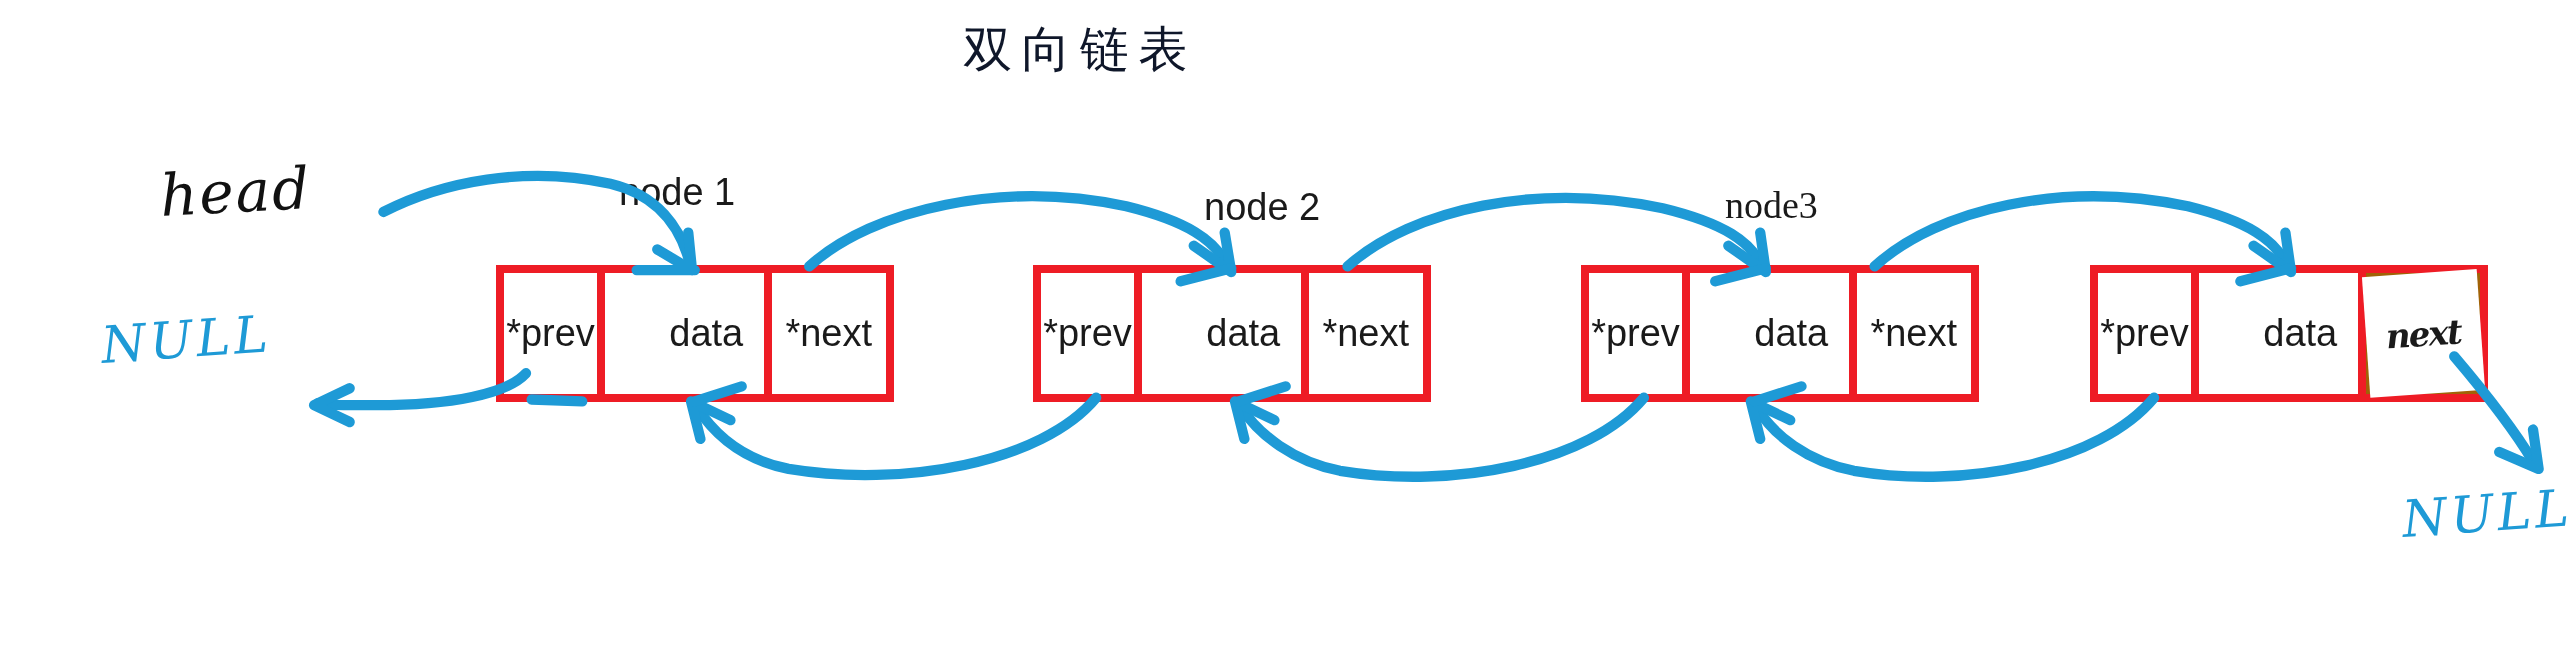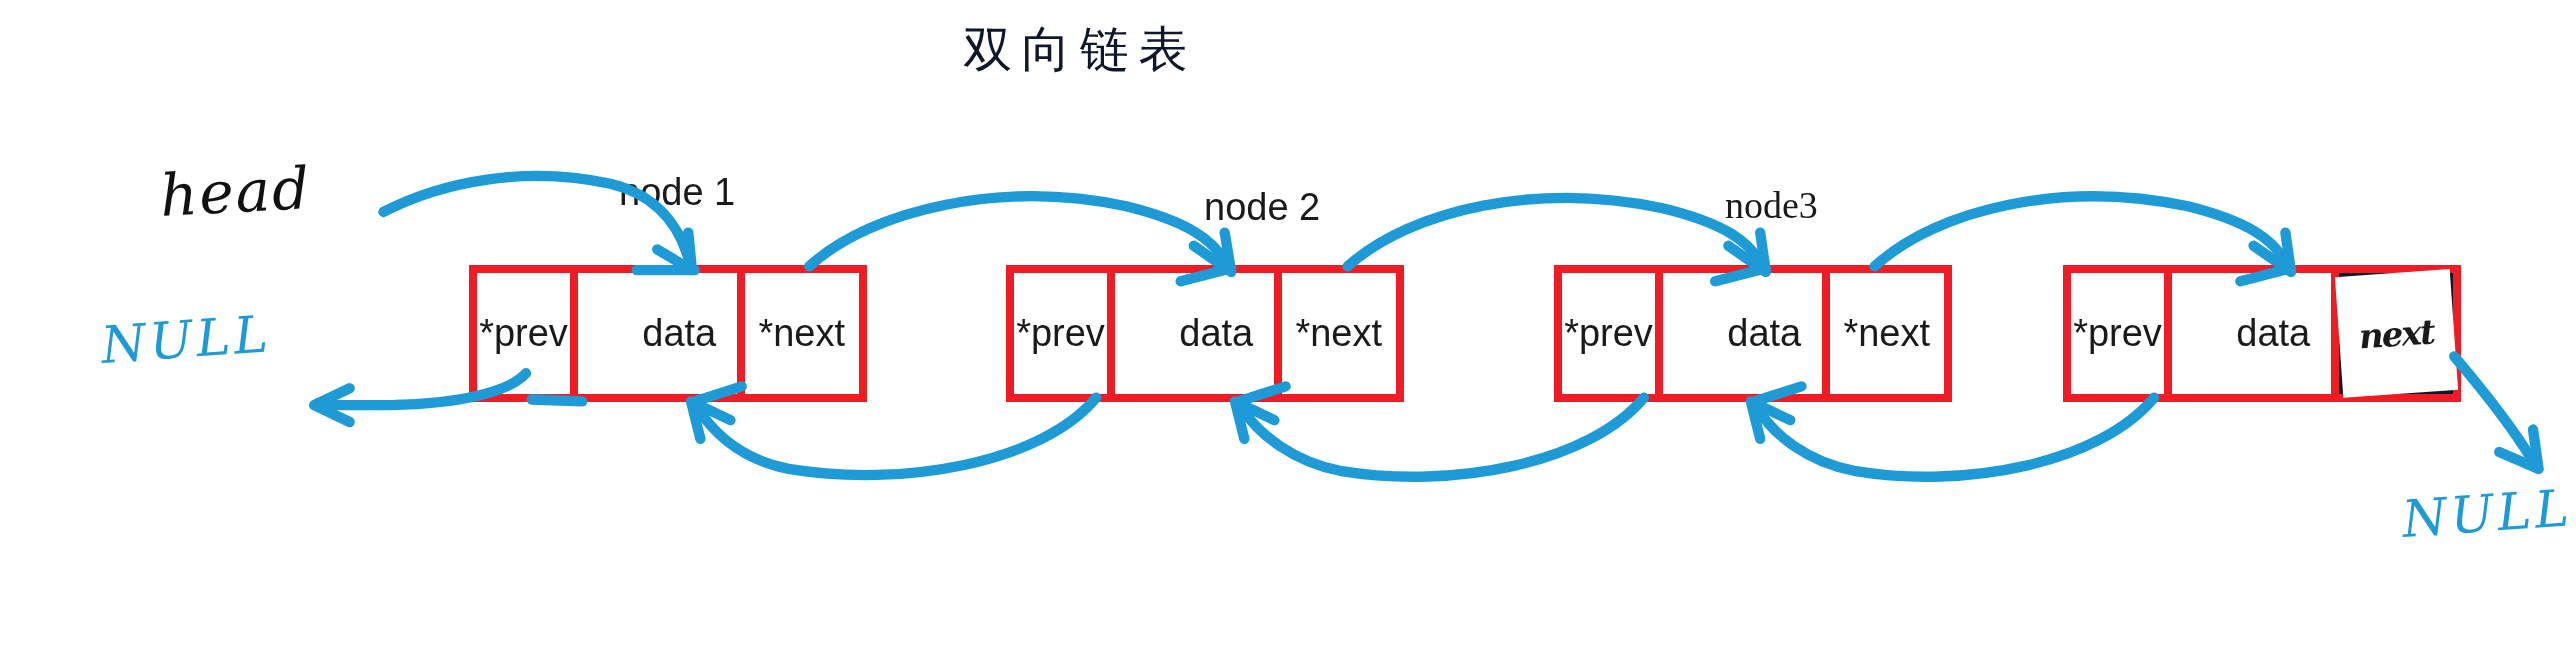--- a/index.html
+++ b/index.html
@@ -28,22 +28,23 @@
     letter-spacing: 9.4px;
     color: #0f172a;
     font-family: "DejaVu Sans", sans-serif;
     font-weight: 400;
   }
   .node {
     position: absolute;
     display: flex;
     border: 8.4px solid #ee1c25;
     box-sizing: border-box;
-    background: #0f172a;
+    background: #a16207;
     height: 137px;
+    margin-left: 27px;
   }
   .cell {
     position: relative;
     display: flex;
     align-items: center;
     justify-content: center;
     box-sizing: border-box;
     font-size: 38px;
     color: #1a1a1a;
     font-family: "Liberation Sans", sans-serif;

